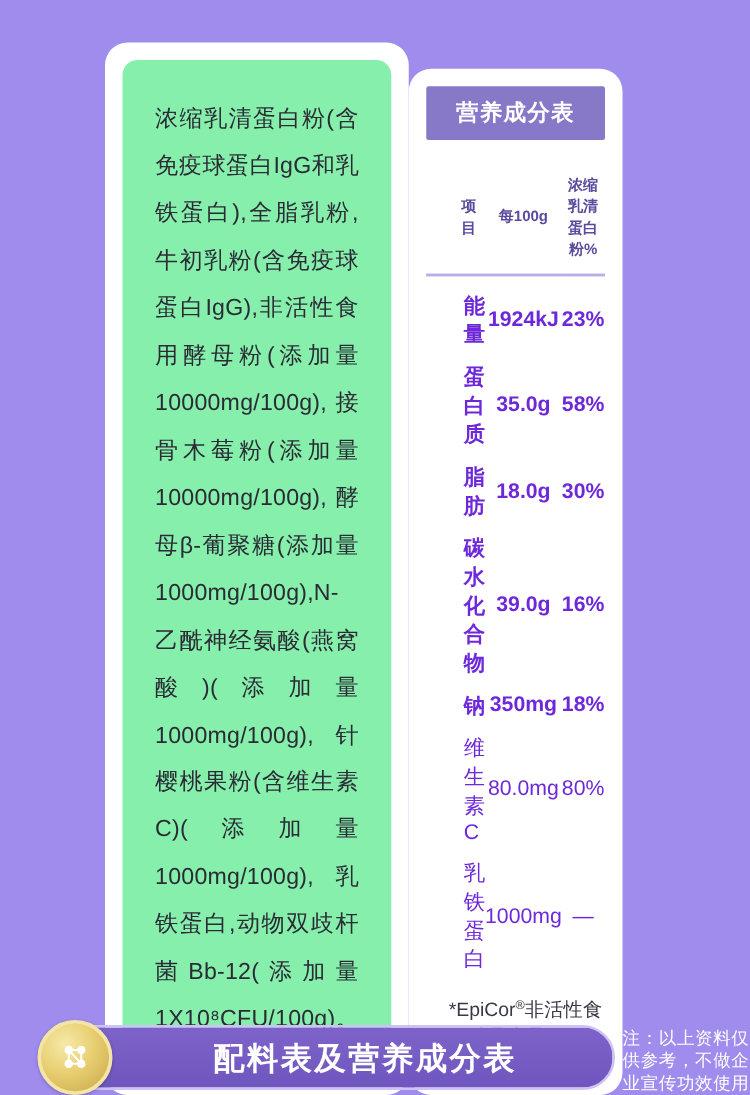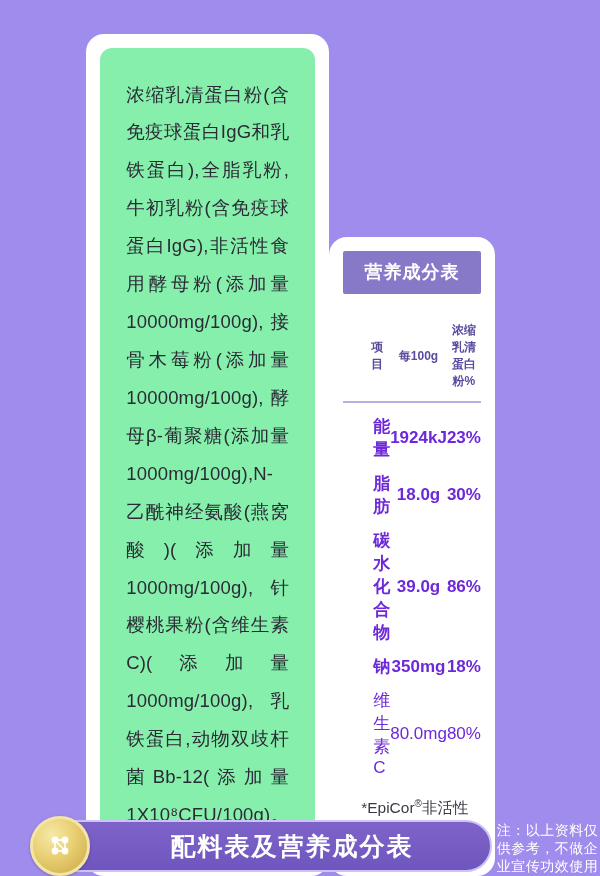--- a/index.html
+++ b/index.html
@@ -199,39 +199,49 @@
           <th class="col-nrv">浓缩乳清蛋白粉%</th>
         </tr>
       </thead>
       <tbody>
         <tr>
           <td class="col-item">能量</td>
           <td class="col-per">1924kJ</td>
           <td class="col-nrv">23%</td>
         </tr>
         <tr>
+          <td class="col-item">蛋白质</td>
+          <td class="col-per">35.0g</td>
+          <td class="col-nrv">58%</td>
+        </tr>
+        <tr>
           <td class="col-item">脂肪</td>
           <td class="col-per">18.0g</td>
           <td class="col-nrv">30%</td>
         </tr>
         <tr>
           <td class="col-item">碳水化合物</td>
           <td class="col-per">39.0g</td>
-          <td class="col-nrv">86%</td>
+          <td class="col-nrv">16%</td>
         </tr>
         <tr>
           <td class="col-item">钠</td>
           <td class="col-per">350mg</td>
           <td class="col-nrv">18%</td>
         </tr>
         <tr class="light">
           <td class="col-item">维生素C</td>
           <td class="col-per">80.0mg</td>
           <td class="col-nrv">80%</td>
         </tr>
+        <tr class="light">
+          <td class="col-item">乳铁蛋白</td>
+          <td class="col-per">1000mg</td>
+          <td class="col-nrv">—</td>
+        </tr>
       </tbody>
     </table>
     <div class="footnote"><span>*EpiCor</span><sup>®</sup><span>非活性食用酵母含量≥10000mg/100g</span></div>
   </div>
 
   <div class="bottom-note">注：以上资料仅供参考，不做企业宣传功效使用</div>
 
 </div>
 
 </body></html>

